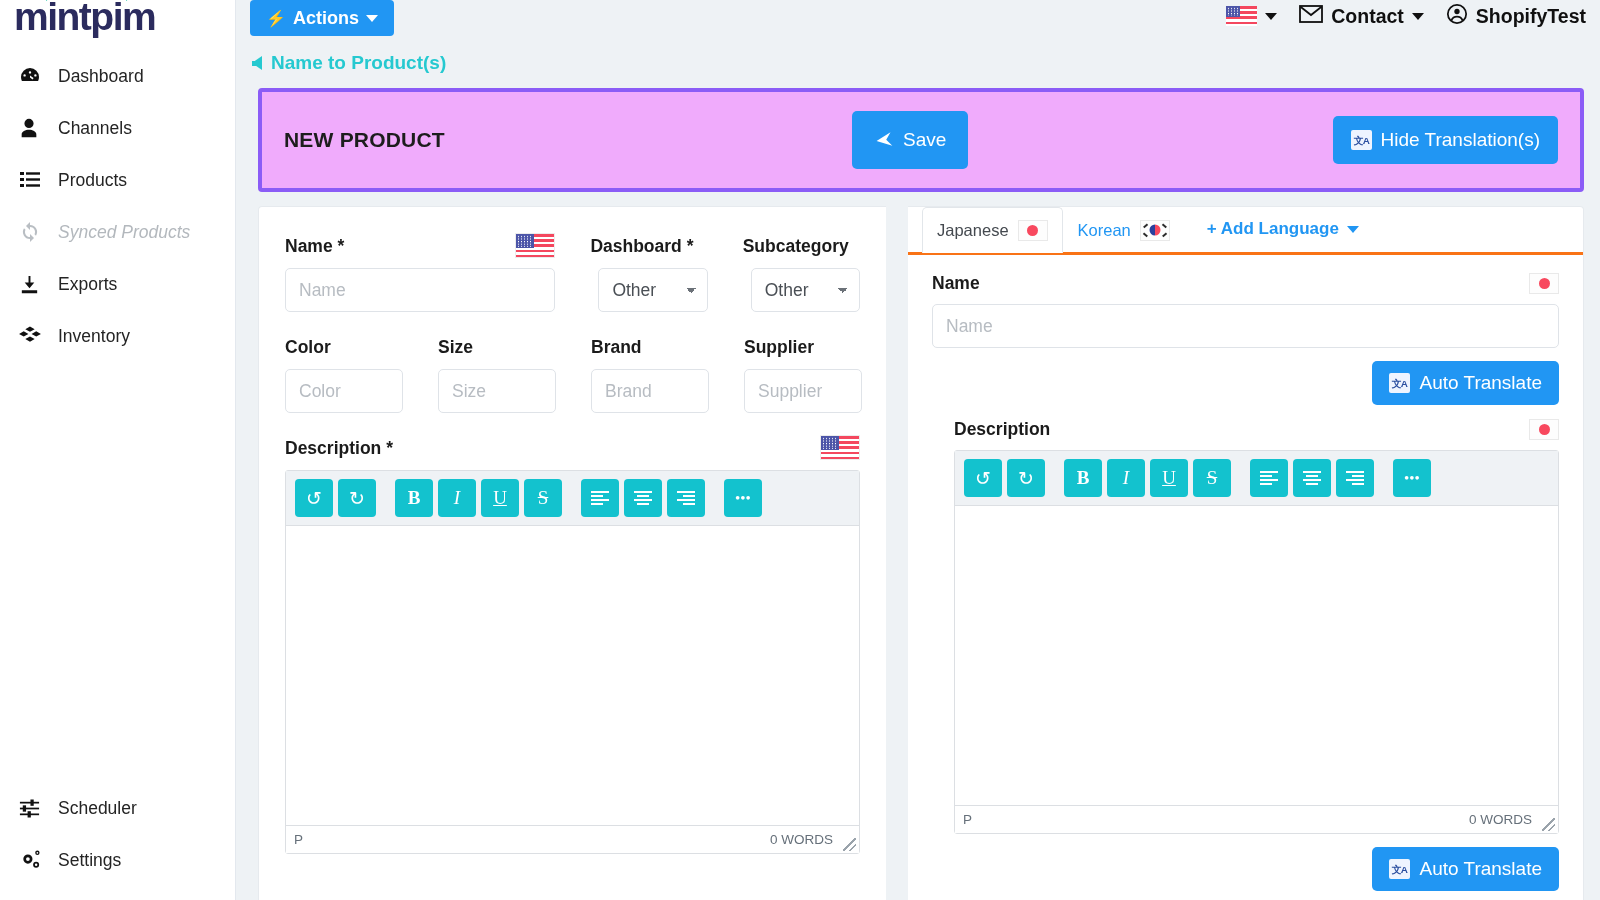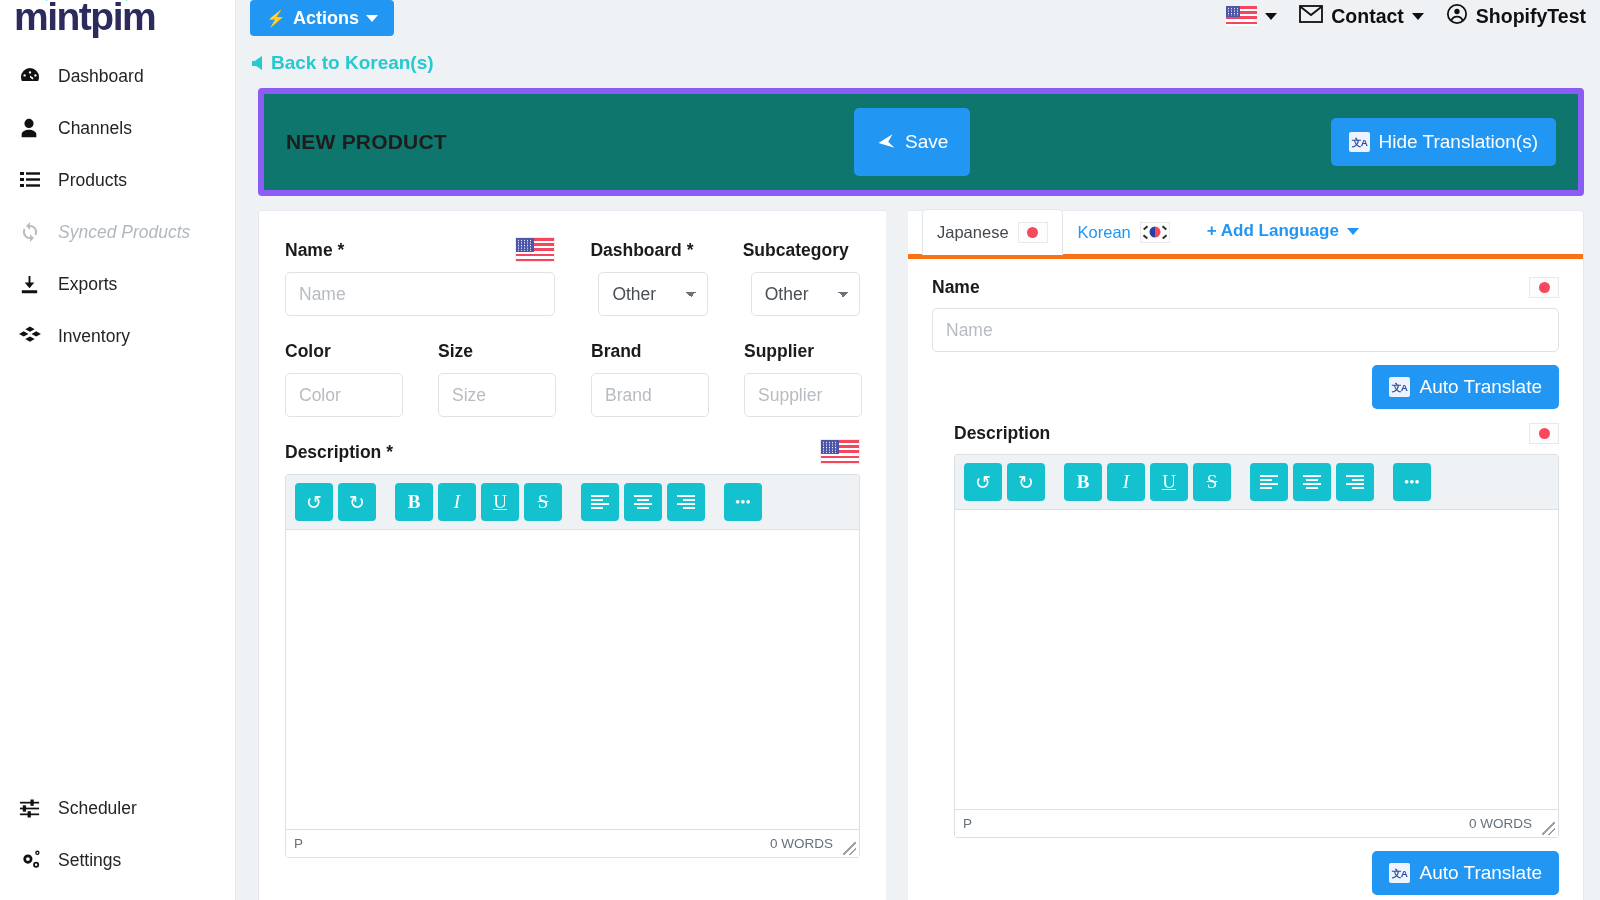--- a/index.html
+++ b/index.html
@@ -117,37 +117,37 @@
     border-bottom: 7px solid transparent; border-right: 10px solid #25c9d0;
     position: relative;
   }
   .arrow-left::after {
     content:""; position:absolute; left:0px; top:-2.5px;
     width: 9px; height: 5px; background: #25c9d0;
   }
 
   
   .card {
-    background: #0f766e; border: 6px solid #8b5cf6; border-radius: 4px;
+    background: #f0abfc; border: 4px solid #8b5cf6; border-radius: 4px;
     margin: 14px 16px 0 22px;
   }
   .card-header {
     height: 96px; display: flex; align-items: center;
     position: relative; padding: 0 22px;
   }
   .page-title {
     font-size: 21px; font-weight: bold; color: #1d1d1d;
     letter-spacing: 0.2px;
   }
   .btn-blue {
     background: #2196f3; color: #fff; border: none; border-radius: 5px;
     font-size: 19px; display: flex; align-items: center; gap: 9px;
     cursor: pointer; font-family: "Liberation Sans", sans-serif;
   }
-  .save-btn { height: 68px; padding: 0 22px; position: absolute; left: 590px; }
+  .save-btn { height: 58px; padding: 0 22px; position: absolute; left: 590px; }
   .hide-btn { height: 48px; padding: 0 18px; position: absolute; right: 22px; }
 
   
   .panels { display: flex; margin: 14px 16px 0 22px; gap: 0; height: 700px; }
   .panel-left {
     width: 628px; background: #fff;
     border: 1px solid #e6eaee; border-right: none;
     border-radius: 4px 0 0 4px;
     padding: 26px 26px 0 26px;
   }
@@ -222,21 +222,21 @@
     position: absolute; right: 3px; bottom: 2px;
     width: 13px; height: 13px;
     background:
       linear-gradient(135deg, transparent 45%, #9aa3ab 45%, #9aa3ab 55%, transparent 55%),
       linear-gradient(135deg, transparent 70%, #9aa3ab 70%, #9aa3ab 80%, transparent 80%);
   }
 
   
   .tabs {
     display: flex; align-items: flex-end; height: 48px;
-    border-bottom: 5px solid #f97316; padding-left: 14px; gap: 0;
+    border-bottom: 3px solid #f97316; padding-left: 14px; gap: 0;
   }
   .tab {
     display: flex; align-items: center; gap: 9px;
     padding: 0 14px; height: 46px; font-size: 16.5px;
     cursor: pointer; color: #2196f3; border: 1px solid transparent;
     border-radius: 5px 5px 0 0; position: relative; top: 1px;
   }
   .tab.active {
     background: #fff; color: #44494f;
     border-color: #e2e6ea; border-bottom-color: #fff;
@@ -440,21 +440,21 @@
                 <path d="M5.8 19.2c1.1-2.8 3.4-4.3 6.2-4.3s5.1 1.5 6.2 4.3" fill="none" stroke="currentColor" stroke-width="1.9"></path>
               </svg>
           </span>
           <span>ShopifyTest</span>
         </div>
       </div>
     </div>
 
     <div class="backlink">
       <span class="arrow-left"></span>
-      <span>Back to Korean(s)</span>
+      <span>Name to Product(s)</span>
     </div>
 
     <section class="card">
       <div class="card-header">
         <div class="page-title">NEW PRODUCT</div>
         <button class="btn-blue save-btn">
           <span class="plane">
             <svg width="20" height="18" viewBox="0 0 24 24">
                 <path fill="#fff" d="M2 12 22 3l-7 9 7 9z" transform="rotate(-8 12 12)"></path>
               </svg>

